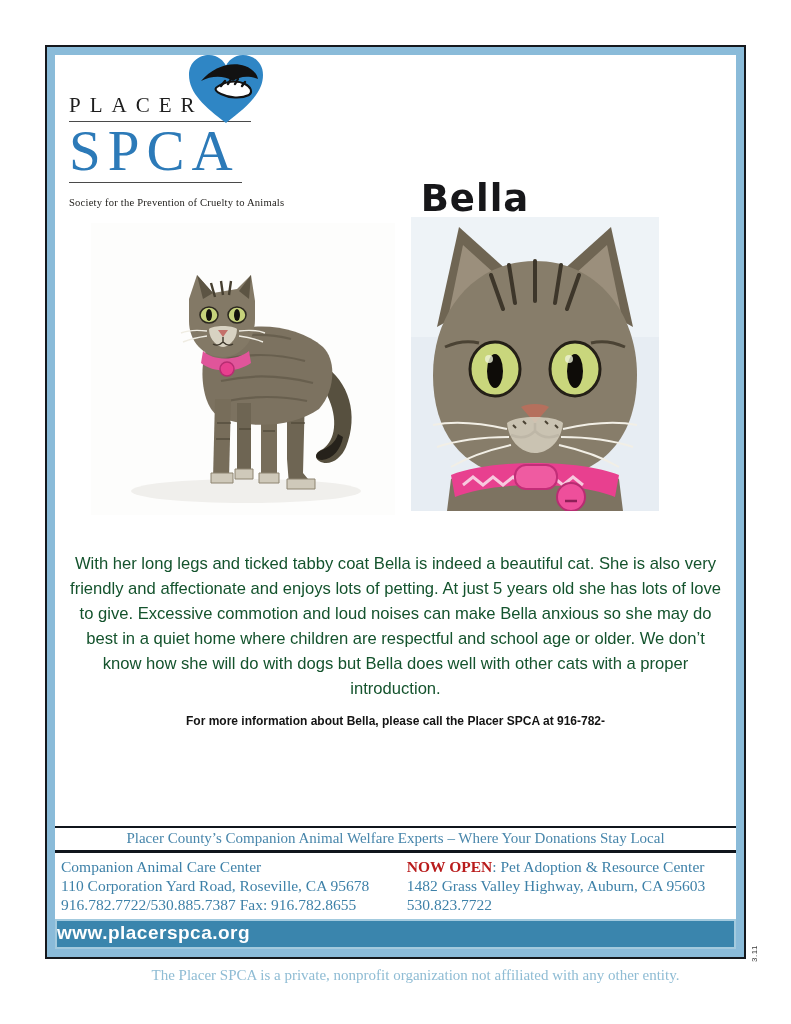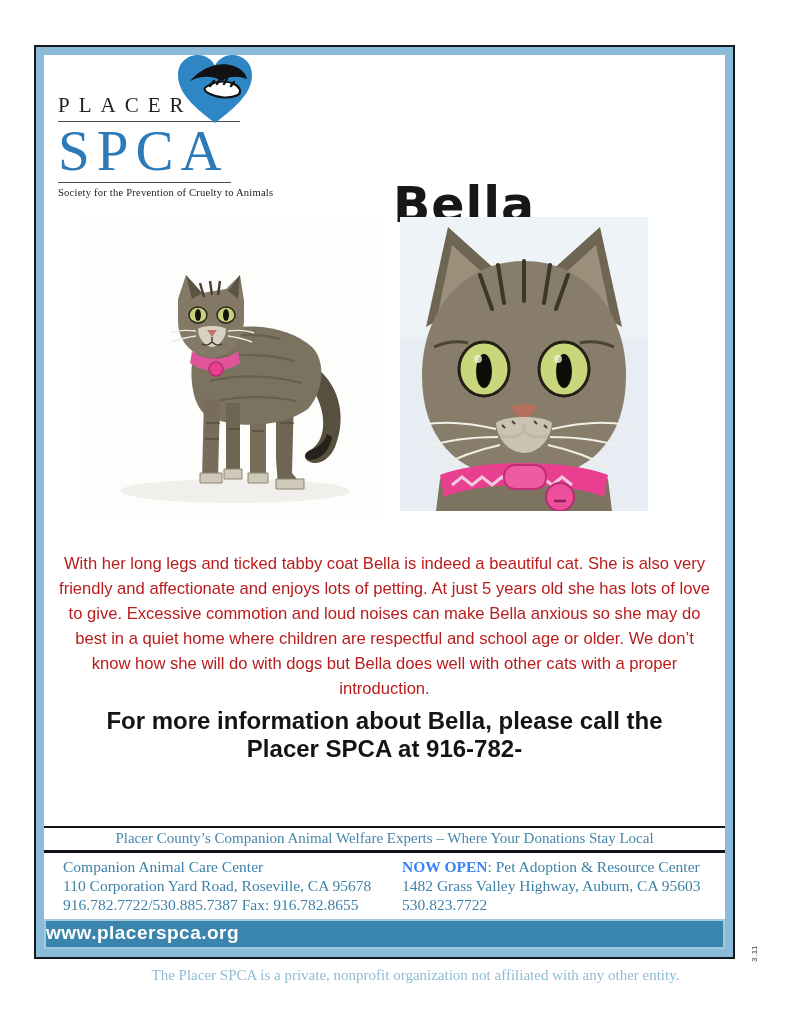--- a/index.html
+++ b/index.html
@@ -1,57 +1,57 @@
 <!DOCTYPE html>
 <html><head>
 <meta charset="utf-8">
 <style>
   * { margin:0; padding:0; box-sizing:border-box; }
   html,body { width:791px; height:1024px; background:#ffffff; font-family:"Liberation Sans", sans-serif; overflow:hidden; }
   .stage { position:relative; width:791px; height:1024px; background:#fff; }
 
   
-  .page { position:absolute; left:34px; top:45px; width:701px; height:914px;
+  .page { position:absolute; left:45px; top:45px; width:701px; height:914px;
           border:2px solid #15181d; background:#8abbd9; padding:8px; }
   .inner { position:relative; width:100%; height:100%; background:#ffffff; }
 
   
   .logo { position:absolute; left:14px; top:6px; width:250px; }
   .logo-top { position:relative; margin-top:32px; width:182px; border-bottom:1px solid #4a4a4a; padding-bottom:3px; }
   .logo-placer { font-family:"Liberation Serif", serif; font-size:21px; letter-spacing:9px; color:#1e1e1e; }
   .logo-heart { position:absolute; left:118px; top:-40px; width:78px; height:74px; }
   .logo-spca { font-family:"Liberation Serif", serif; font-size:57px; line-height:1.02; letter-spacing:7px;
                color:#2c7ab8; border-bottom:1px solid #4a4a4a; display:inline-block; padding:0 2px 2px 0; }
-  .logo-tag { font-family:"Liberation Serif", serif; font-size:10.6px; color:#24221f; margin-top:4px; letter-spacing:.2px; }
+  .logo-tag { font-family:"Liberation Serif", serif; font-size:10.6px; color:#24221f; margin-top:14px; letter-spacing:.2px; }
 
   
   .title { position:absolute; left:255px; top:122px; width:330px; text-align:center;
-           font-family:"DejaVu Sans", sans-serif; font-weight:bold; font-size:49px; color:#17171a; letter-spacing:1px; }
+           font-family:"DejaVu Sans", sans-serif; font-weight:bold; font-size:37px; color:#17171a; letter-spacing:1px; }
 
   
   .photo { position:absolute; overflow:hidden; }
   .photo-left  { left:36px;  top:168px; width:304px; height:292px; background:#fefefe; }
   .photo-right { left:356px; top:162px; width:248px; height:294px; background:#e9eff4; }
   .photo svg { display:block; width:100%; height:100%; }
 
   
   .body-text { position:absolute; left:12px; top:496px; width:657px; margin:0 0 0 0;
-               text-align:center; font-size:16.6px; line-height:25px; color:#b91c1c; }
+               text-align:center; font-size:16.6px; line-height:25px; color:#14532d; }
   .cta { position:absolute; left:30px; top:652px; width:621px; text-align:center;
-         font-weight:bold; font-size:24px; line-height:28px; color:#141414; }
+         font-weight:bold; font-size:12px; line-height:28px; color:#141414; }
 
   
   .footer { position:absolute; left:0; right:0; bottom:0; }
   .f-tagline { border-top:2px solid #10151c; border-bottom:3px solid #10151c; text-align:center;
                font-family:"Liberation Serif", serif; font-size:15px; color:#4886ab; padding:2px 0 3px; }
-  .f-cols { display:flex; padding:4px 10px 5px 19px; font-family:"Liberation Serif", serif;
-            font-size:15.5px; line-height:19px; color:#3e81a8;justify-content:flex-end; }
+  .f-cols { display:flex; padding:4px 10px 5px 6px; font-family:"Liberation Serif", serif;
+            font-size:15.5px; line-height:19px; color:#3e81a8; }
   .f-col-left { width:52%; }
   .f-col-right { width:48%; }
-  .f-bold { font-weight:bold; color:#3b82f6; }
+  .f-bold { font-weight:bold; color:#b91c1c; }
   .f-web { background:#3a85ad; border:2px solid #a3cade; text-align:left; color:#ffffff;
            font-weight:bold; font-size:19px; padding:1px 0 3px; letter-spacing:.5px; }
 
   
   .disclaimer { position:absolute; left:0; top:966px; width:791px; text-align:center;
                 font-family:"Liberation Serif", serif; font-size:15px; line-height:19px; color:#8fbcd4;margin-left:20px; }
 
   .version { position:absolute; left:750px; top:962px; font-size:8px; color:#3c3c3c;
              transform:rotate(-90deg); transform-origin:0 0; letter-spacing:.5px; }
 </style>

